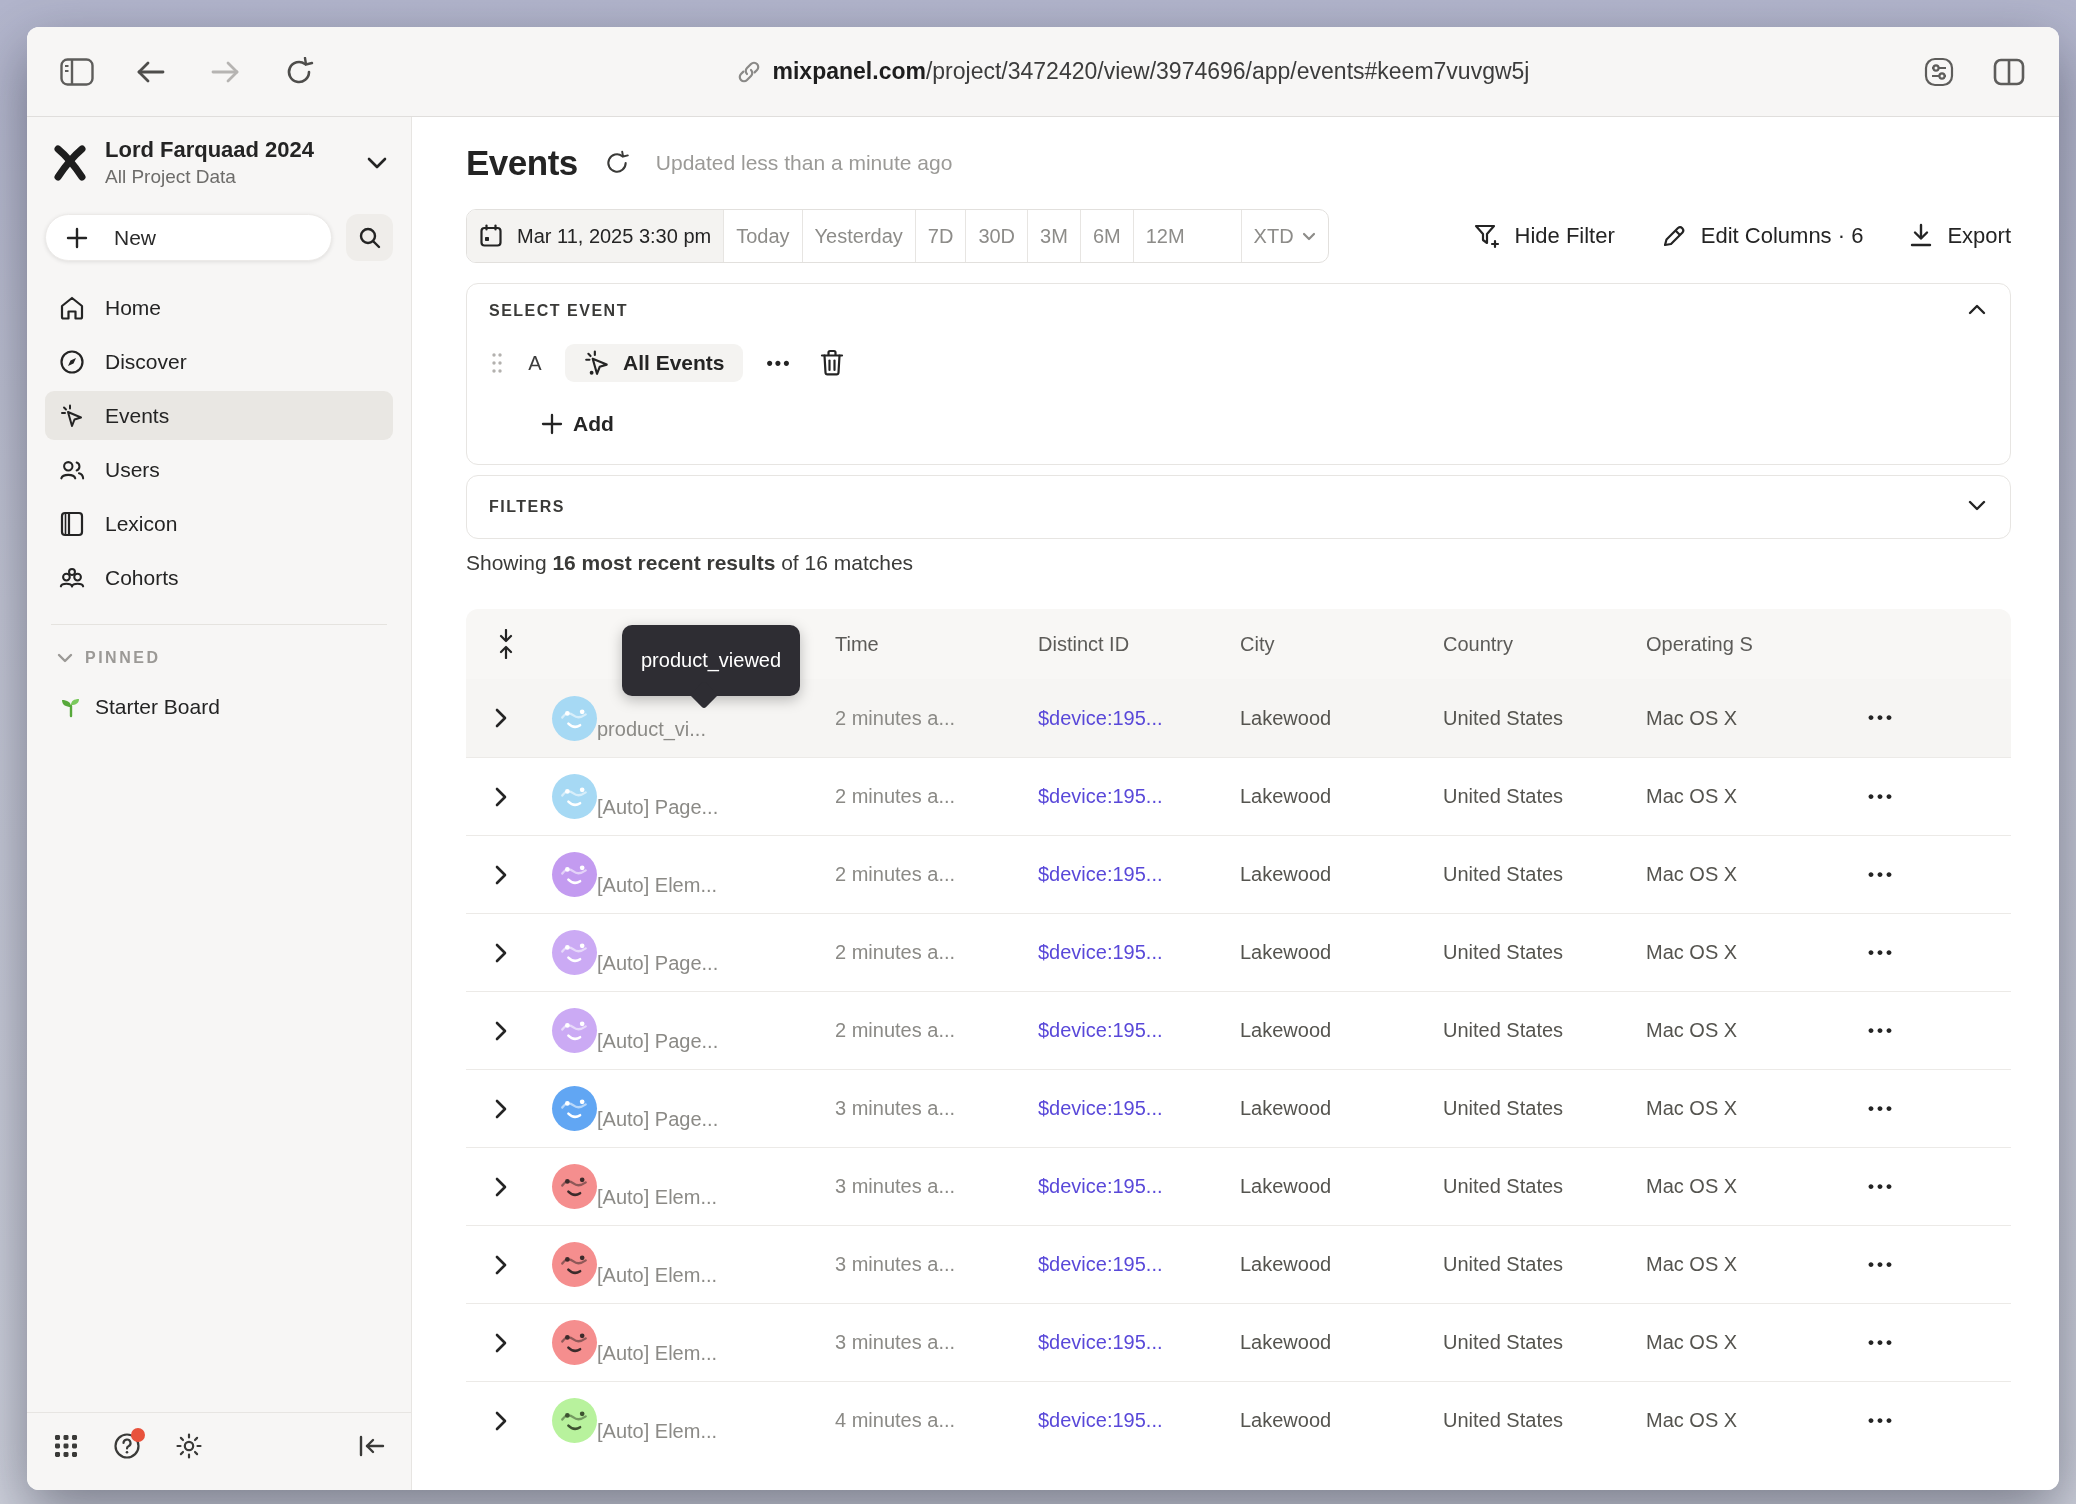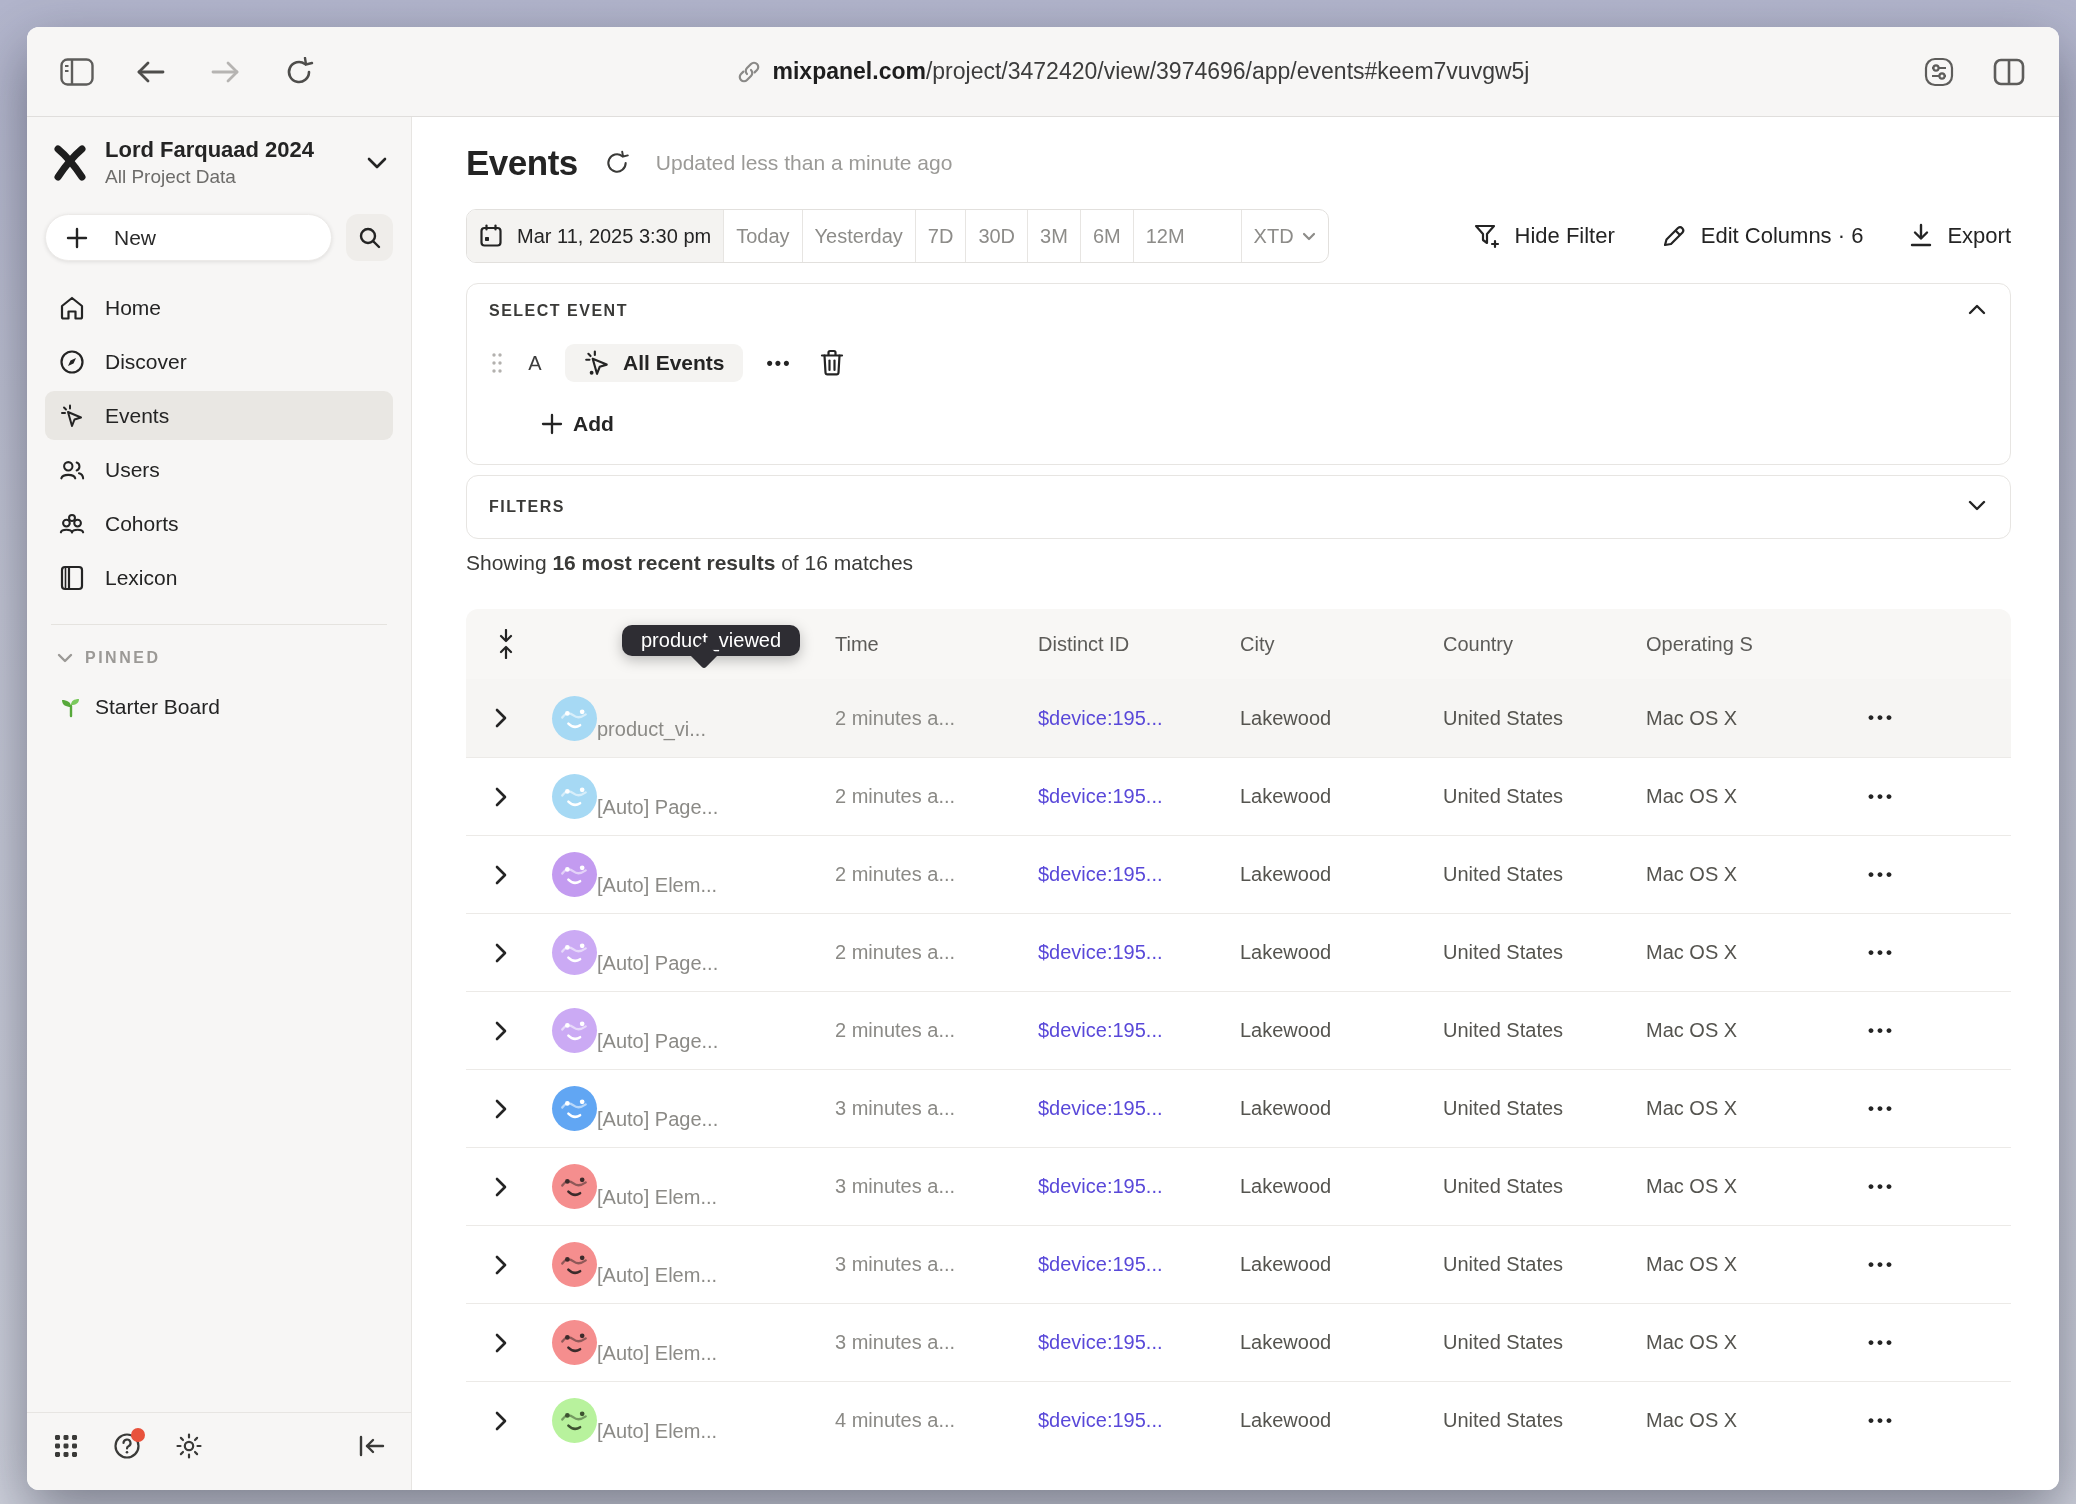--- a/index.html
+++ b/index.html
@@ -121,21 +121,21 @@
   .c-event { display:flex; align-items:flex-end; }
   .avatar { width:45px; height:45px; border-radius:50%; flex:0 0 auto; margin-left:6px; }
   .ev-name { color:#8b8a86; cursor:pointer; }
   .t-gray { color:#8b8a86; }
   .t-link { color:#5948d9; cursor:pointer; }
   .c-actions { display:flex; padding-left:18px; }
   .dots { cursor:pointer; font-size:17px; letter-spacing:3px; color:#242424; font-weight:700; }
 
   .tooltip {
     position:absolute; left:156px; top:16px; background:#2e2d33; color:#fff; font-size:20px;
-    padding:4px 19px; border-radius:10px; z-index:5; white-space:nowrap;
+    padding:24px 19px; border-radius:10px; z-index:5; white-space:nowrap;
     box-shadow:0 4px 14px rgba(0,0,0,.25);
   }
   .tooltip::after {
     content:""; position:absolute; left:72px; bottom:-9px; width:20px; height:20px;
     background:#2e2d33; transform:rotate(45deg); border-radius:3px;
   }
 </style>
 </head>
 <body>
 
@@ -274,39 +274,39 @@
               <circle cx="10" cy="8" r="4.5"></circle>
                 <path d="M2.5 21 c1.5-5 13.5-5 15 0"></path>
               <path d="M19 4 a4.5 4.5 0 0 1 0 8.5"></path>
                 <path d="M21.5 15.5 c3 .8 4.3 3 4.5 5.5"></path>
             </svg>
           </span>
           <span>Users</span>
         </div>
         <div class="nav-item">
           <span class="nicon">
+            <svg width="24" height="26" viewBox="0 0 24 26" fill="none" stroke="#242424" stroke-width="2.2" stroke-linejoin="round">
+                <rect x="2" y="2" width="20" height="22" rx="3"></rect>
+                <line x1="9" y1="2" x2="9" y2="24"></line>
+                <line x1="5.5" y1="2" x2="5.5" y2="24" stroke-width="1.6"></line>
+              </svg>
+          </span>
+          <span>Lexicon</span>
+        </div>
+        <div class="nav-item">
+          <span class="nicon">
             <svg width="28" height="24" viewBox="0 0 28 24" fill="none" stroke="#242424" stroke-width="2.2" stroke-linecap="round">
               <circle cx="8" cy="11" r="3.6"></circle>
                 <circle cx="20" cy="11" r="3.6"></circle>
                 <circle cx="14" cy="5.5" r="3.2"></circle>
               <path d="M2 21 c1-3.6 11-3.6 12 0"></path>
                 <path d="M14 21 c1-3.6 11-3.6 12 0"></path>
             </svg>
           </span>
           <span>Cohorts</span>
-        </div>
-        <div class="nav-item">
-          <span class="nicon">
-            <svg width="24" height="26" viewBox="0 0 24 26" fill="none" stroke="#242424" stroke-width="2.2" stroke-linejoin="round">
-                <rect x="2" y="2" width="20" height="22" rx="3"></rect>
-                <line x1="9" y1="2" x2="9" y2="24"></line>
-                <line x1="5.5" y1="2" x2="5.5" y2="24" stroke-width="1.6"></line>
-              </svg>
-          </span>
-          <span>Lexicon</span>
         </div>
       </div>
 
       <div class="side-divider"></div>
 
       <div class="pinned-head">
         <span>
           <svg width="16" height="10" viewBox="0 0 16 10" fill="none" stroke="#9b9996" stroke-width="2.4" stroke-linecap="round" stroke-linejoin="round">
               <polyline points="2,2 8,8 14,2"></polyline>
             </svg>

